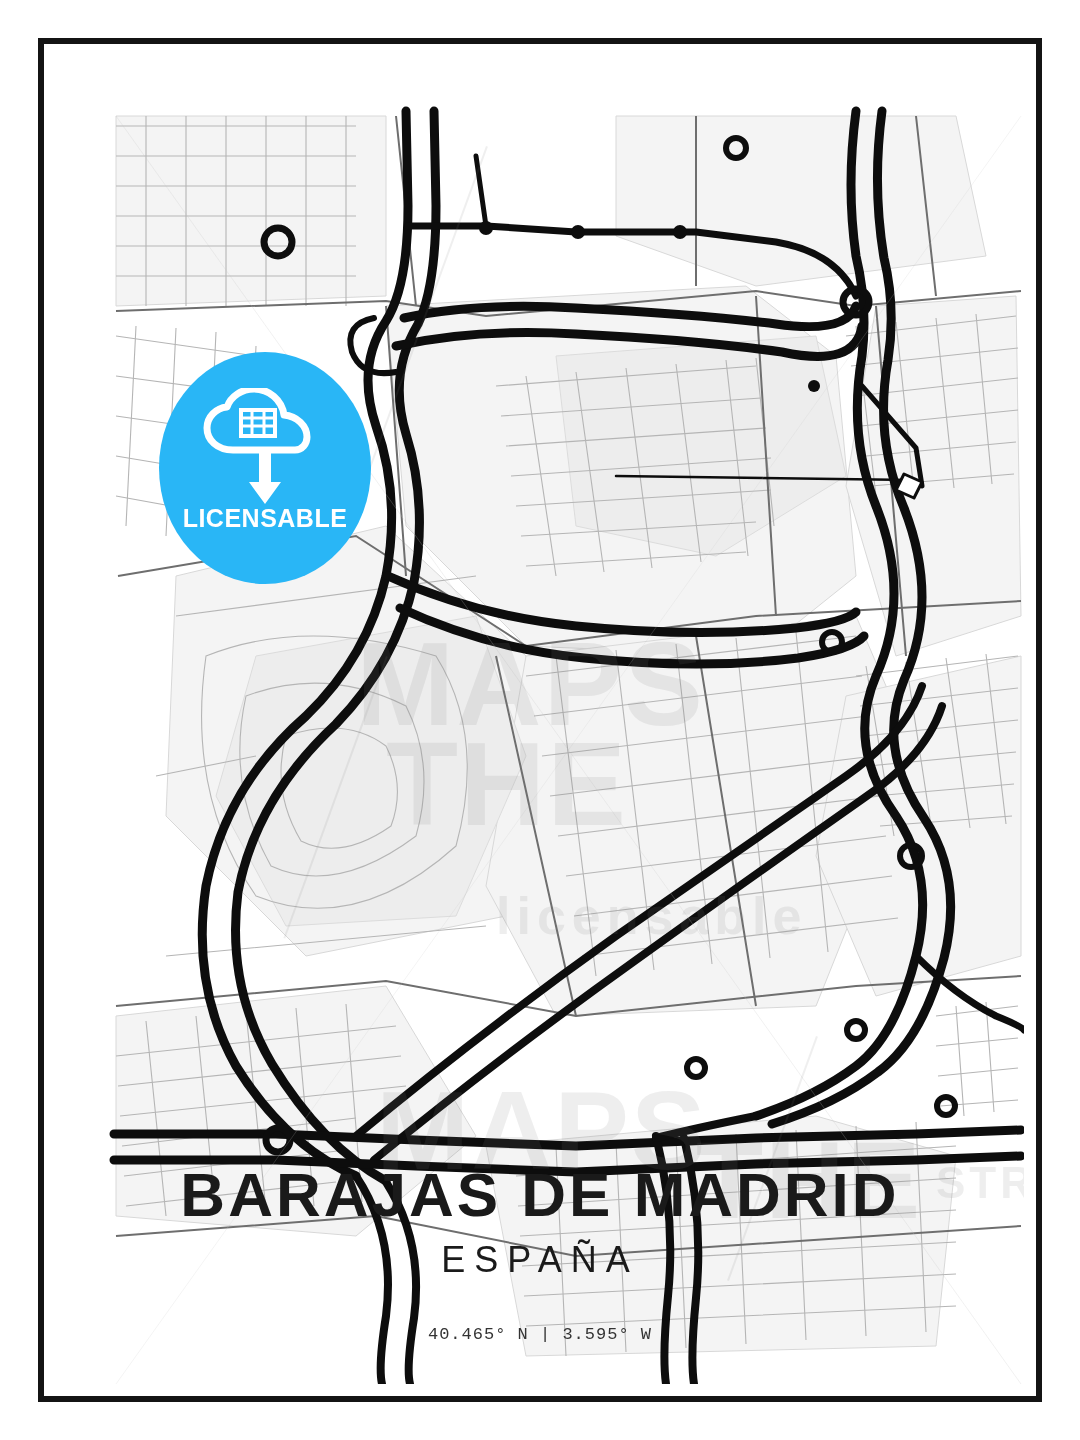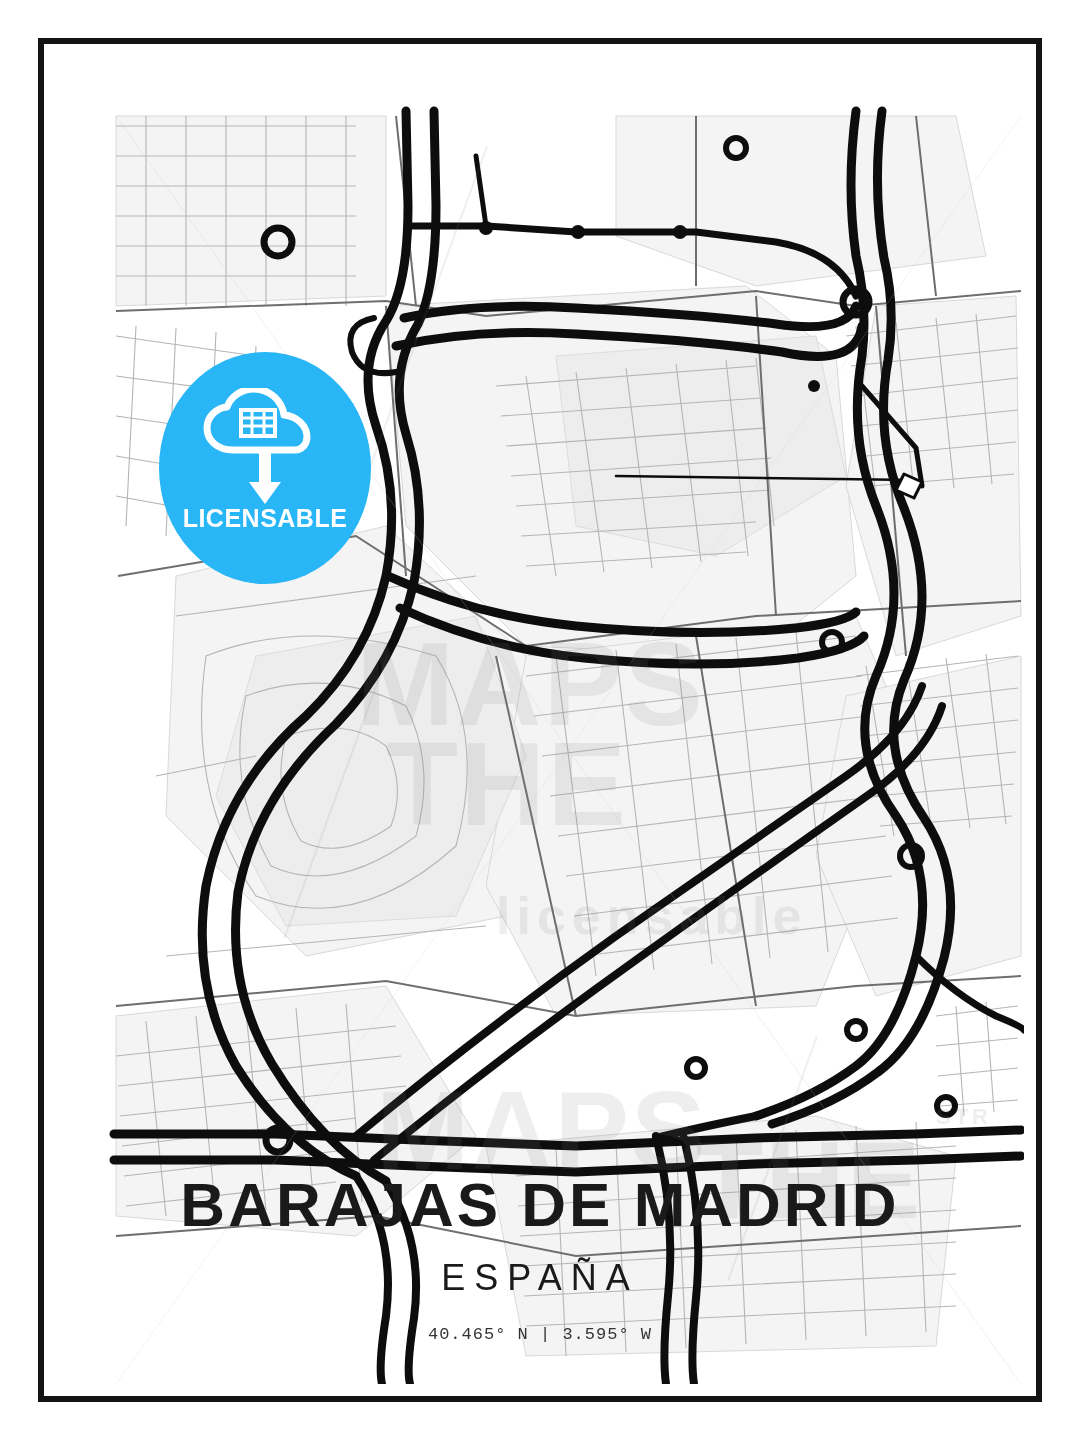--- a/index.html
+++ b/index.html
@@ -65,21 +65,21 @@
     letter-spacing: 2px;
     font-family: "Liberation Sans", sans-serif;
     white-space: nowrap;
   }
   .wm-1 { left: 300px; top: 560px; font-size: 118px; }
   .wm-2 { left: 330px; top: 660px; font-size: 118px; }
   .wm-3 { left: 300px; top: 740px; font-size: 110px; }
   .wm-4 { left: 440px; top: 830px; font-size: 52px; letter-spacing: 6px; }
   .wm-5 { left: 320px; top: 1010px; font-size: 112px; }
   .wm-6 { left: 640px; top: 1060px; font-size: 110px; }
-  .wm-7 { left: 880px; top: 1048px; font-size: 22px; letter-spacing: 4px; }
+  .wm-7 { left: 880px; top: 1102px; font-size: 44px; letter-spacing: 4px; }
   .wm-slash {
     position: absolute;
     width: 2px;
     background: rgba(120,120,120,0.12);
     transform-origin: top left;
   }
 
   
   #licensable-badge {
     position: absolute;
@@ -134,29 +134,29 @@
   }
   #city-name {
     font-size: 62px;
     font-weight: 700;
     letter-spacing: 3px;
     color: #1a1a1a;
     font-family: "Liberation Sans", sans-serif;
     line-height: 1.05;
   }
   #country-name {
-    margin-top: 20px;
+    margin-top: 12px;
     font-size: 36px;
     font-weight: 400;
     letter-spacing: 9px;
     color: #1a1a1a;
     font-family: "Liberation Sans", sans-serif;
   }
   #coordinates {
-    margin-top: 26px;
+    margin-top: 44px;
     font-size: 17px;
     letter-spacing: 1px;
     color: #333333;
     font-family: "Liberation Mono", monospace;
   }
 </style>
 </head>
 <body>
 
 <div id="poster">

